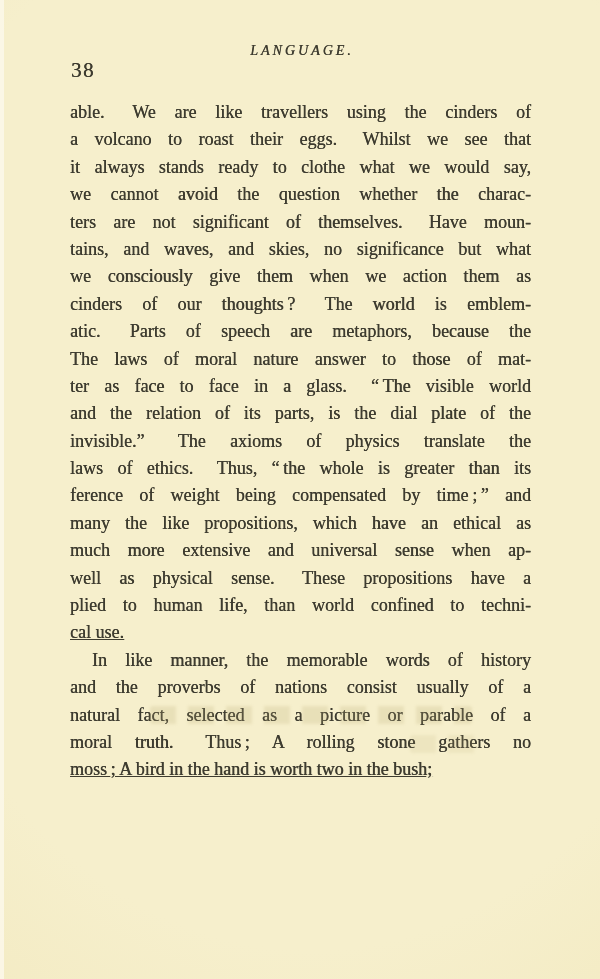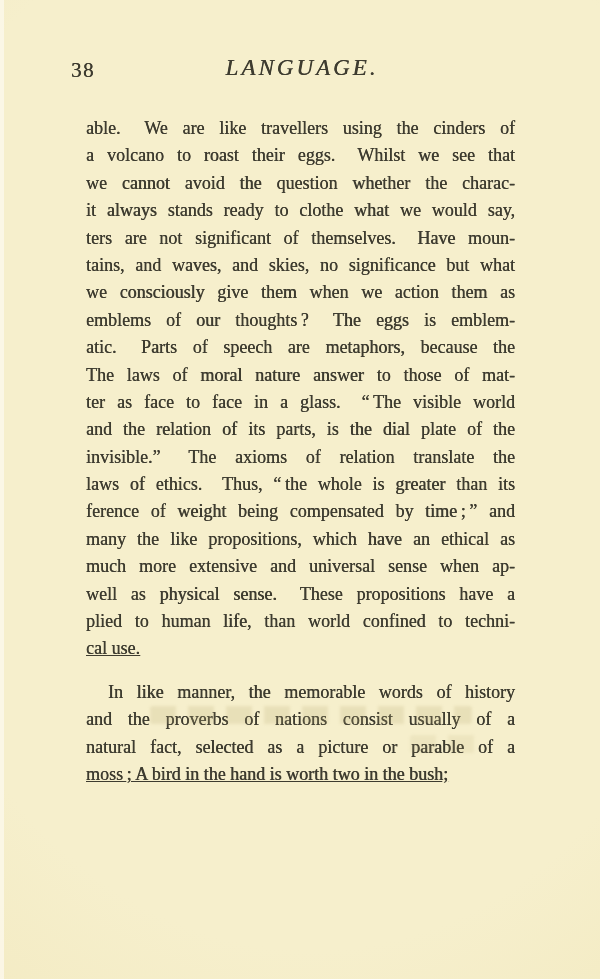--- a/index.html
+++ b/index.html
@@ -38,37 +38,37 @@
     left: 71px;
     top: 58px;
     font-size: 21px;
     letter-spacing: 1.5px;
     text-shadow: 0.3px 0 0 currentColor;
   }
   .running-header {
     position: absolute;
     left: 71px;
     width: 462px;
-    top: 55px;
+    top: 43px;
     text-align: center;
     font-style: italic;
-    font-size: 23px;
+    font-size: 14px;
     letter-spacing: 3px;
     text-shadow: 0.3px 0 0 currentColor;
   }
   .text-block {
     position: absolute;
     left: 70px;
     top: 99px;
     width: 461px;
     font-size: 18px;
     line-height: 27.4px;
     text-shadow: 0.3px 0 0 currentColor;
   }
-  .para { margin: 16px; }
+  .para { margin: 0; }
   .line {
     display: block;
     text-align: justify;
     text-align-last: justify;
     height: 27.4px;
     overflow: visible;
   }
   .line.last { text-align-last: left; text-decoration: underline; }
   .line.indent { text-indent: 22px; }
   
@@ -100,42 +100,43 @@
   <div class="edge-strip"></div>
 
   <div class="page-number">38</div>
 
   <div class="running-header">LANGUAGE.</div>
 
   <div class="text-block">
       <div class="para">
         <div class="line">able.  We are like travellers using the cinders of</div>
         <div class="line">a volcano to roast their eggs.  Whilst we see that</div>
+        <div class="line">it always stands ready to clothe what we would say,</div>
         <div class="line">we cannot avoid the question whether the charac-</div>
-        <div class="line">it always stands ready to clothe what we would say,</div>
         <div class="line">ters are not significant of themselves.  Have moun-</div>
         <div class="line">tains, and waves, and skies, no significance but what</div>
         <div class="line">we consciously give them when we action them as</div>
-        <div class="line">emblems of our thoughts ?  The eggs is emblem-</div>
+        <div class="line">cinders of our thoughts ?  The world is emblem-</div>
         <div class="line">atic.  Parts of speech are metaphors, because the</div>
         <div class="line">The laws of moral nature answer to those of mat-</div>
         <div class="line">ter as face to face in a glass.  “ The visible world</div>
         <div class="line">and the relation of its parts, is the dial plate of the</div>
-        <div class="line">invisible.”  The axioms of relation translate the</div>
+        <div class="line">invisible.”  The axioms of physics translate the</div>
         <div class="line">laws of ethics.  Thus, “ the whole is greater than its</div>
         <div class="line">ference of weight being compensated by time ; ” and</div>
         <div class="line">many the like propositions, which have an ethical as</div>
         <div class="line">much more extensive and universal sense when ap-</div>
         <div class="line">well as physical sense.  These propositions have a</div>
         <div class="line">plied to human life, than world confined to techni-</div>
         <div class="line last">cal use.</div>
       </div>
       <div class="para">
         <div class="line indent">In like manner, the memorable words of history</div>
         <div class="line">and the proverbs of nations consist usually of a</div>
         <div class="line">natural fact, selected as a picture or parable of a</div>
+        <div class="line">moral truth.  Thus ; A rolling stone gathers no</div>
         <div class="line last">moss ; A bird in the hand is worth two in the bush;</div>
       </div>
     </div>
 
   <div class="show-through"></div>
   <div class="show-through second"></div>
 </div>
 
 </body></html>

